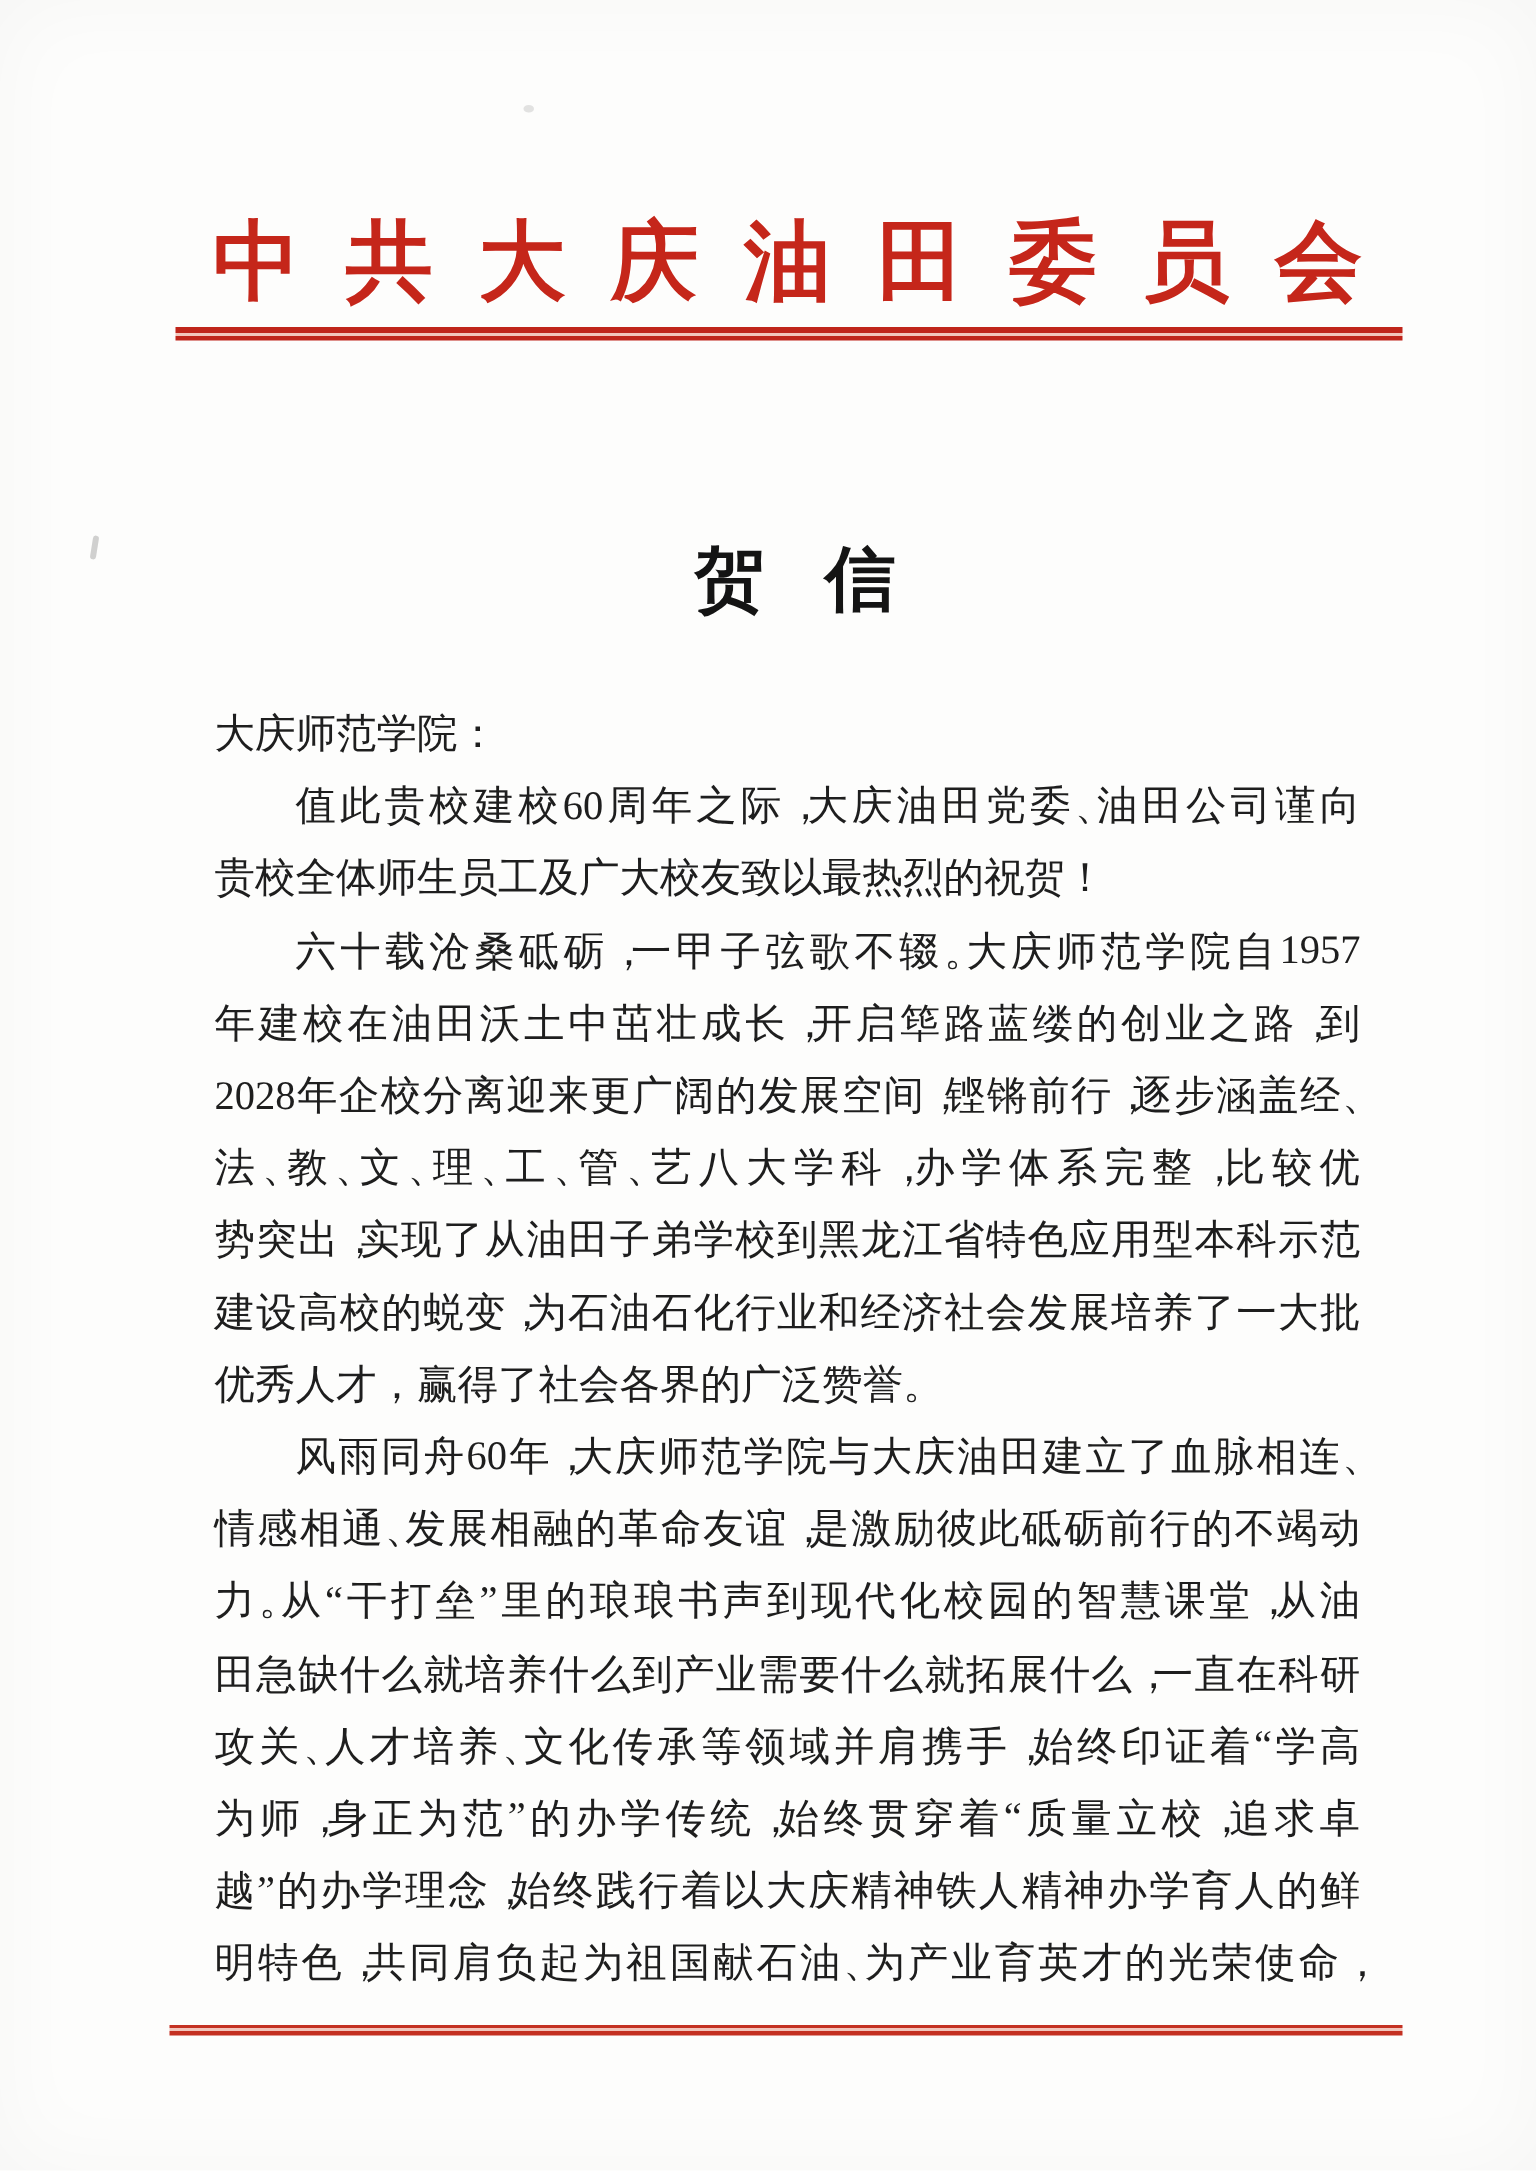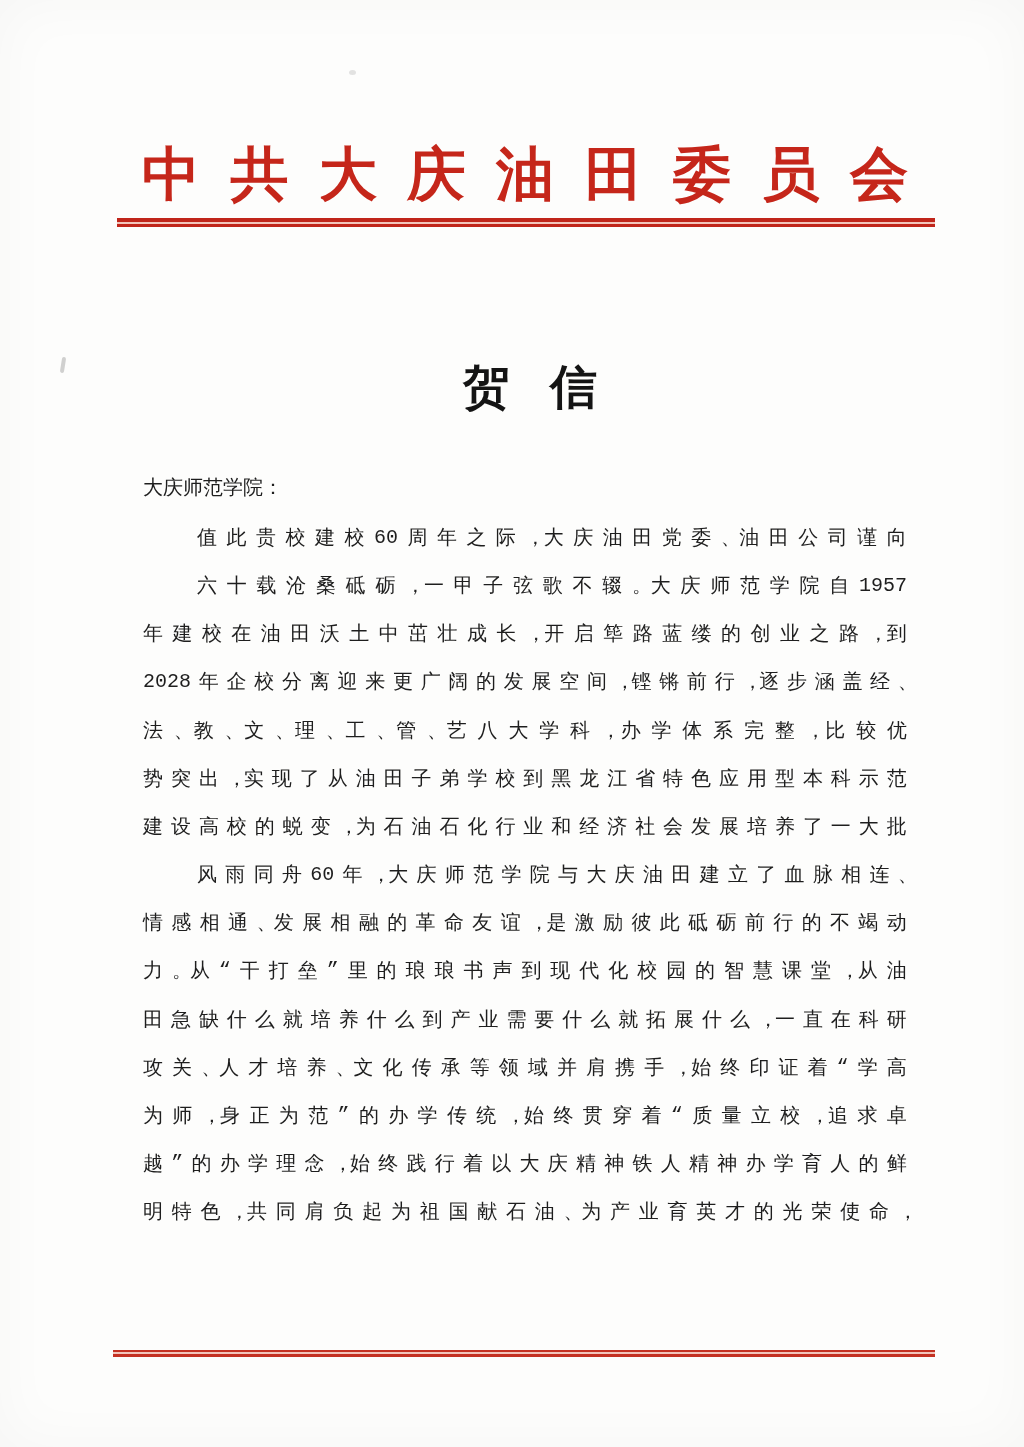--- a/index.html
+++ b/index.html
@@ -57,23 +57,22 @@
     font-weight: bold;
     color: #141414;
     line-height: 1.25;
   }
 
   
   .letter-body {
     position: absolute;
     left: 143px; top: 465px;
     width: 764px;
-    font-size: 20px;
+    font-size: 27px;
     color: #1e1e1e;
-    font-family: Liberation Mono, monospace;
   }
   .line {
     height: 48.2px;
     display: flex;
     align-items: center;
     justify-content: space-between;
   }
   .line.left {
     display: block;
     line-height: 48.2px;
@@ -151,20 +150,21 @@
         <span class="tok">党</span>
         <span class="tok">委</span>
         <span class="tok pu">、</span>
         <span class="tok">油</span>
         <span class="tok">田</span>
         <span class="tok">公</span>
         <span class="tok">司</span>
         <span class="tok">谨</span>
         <span class="tok">向</span>
       </div>
+    <div class="line left">贵校全体师生员工及广大校友致以最热烈的祝贺！</div>
     <div class="line indent">
         <span class="tok">六</span>
         <span class="tok">十</span>
         <span class="tok">载</span>
         <span class="tok">沧</span>
         <span class="tok">桑</span>
         <span class="tok">砥</span>
         <span class="tok">砺</span>
         <span class="tok pu">，</span>
         <span class="tok">一</span>
@@ -326,20 +326,21 @@
         <span class="tok">会</span>
         <span class="tok">发</span>
         <span class="tok">展</span>
         <span class="tok">培</span>
         <span class="tok">养</span>
         <span class="tok">了</span>
         <span class="tok">一</span>
         <span class="tok">大</span>
         <span class="tok">批</span>
       </div>
+    <div class="line left">优秀人才，赢得了社会各界的广泛赞誉。</div>
     <div class="line indent">
         <span class="tok">风</span>
         <span class="tok">雨</span>
         <span class="tok">同</span>
         <span class="tok">舟</span>
         <span class="tok">60</span>
         <span class="tok">年</span>
         <span class="tok pu">，</span>
         <span class="tok">大</span>
         <span class="tok">庆</span>

